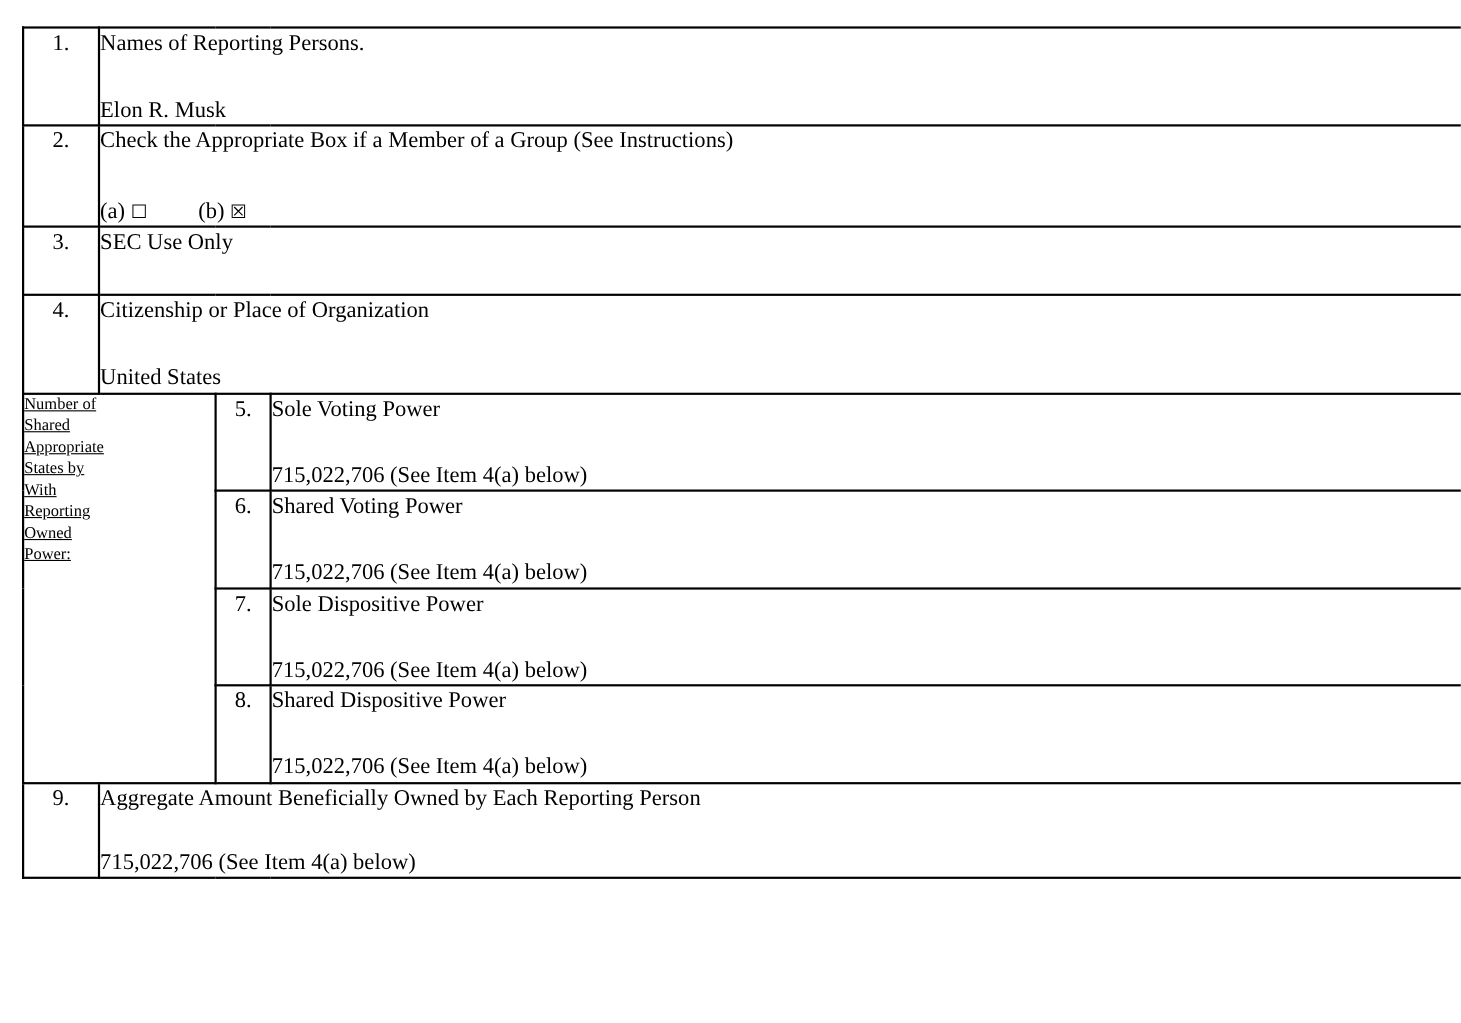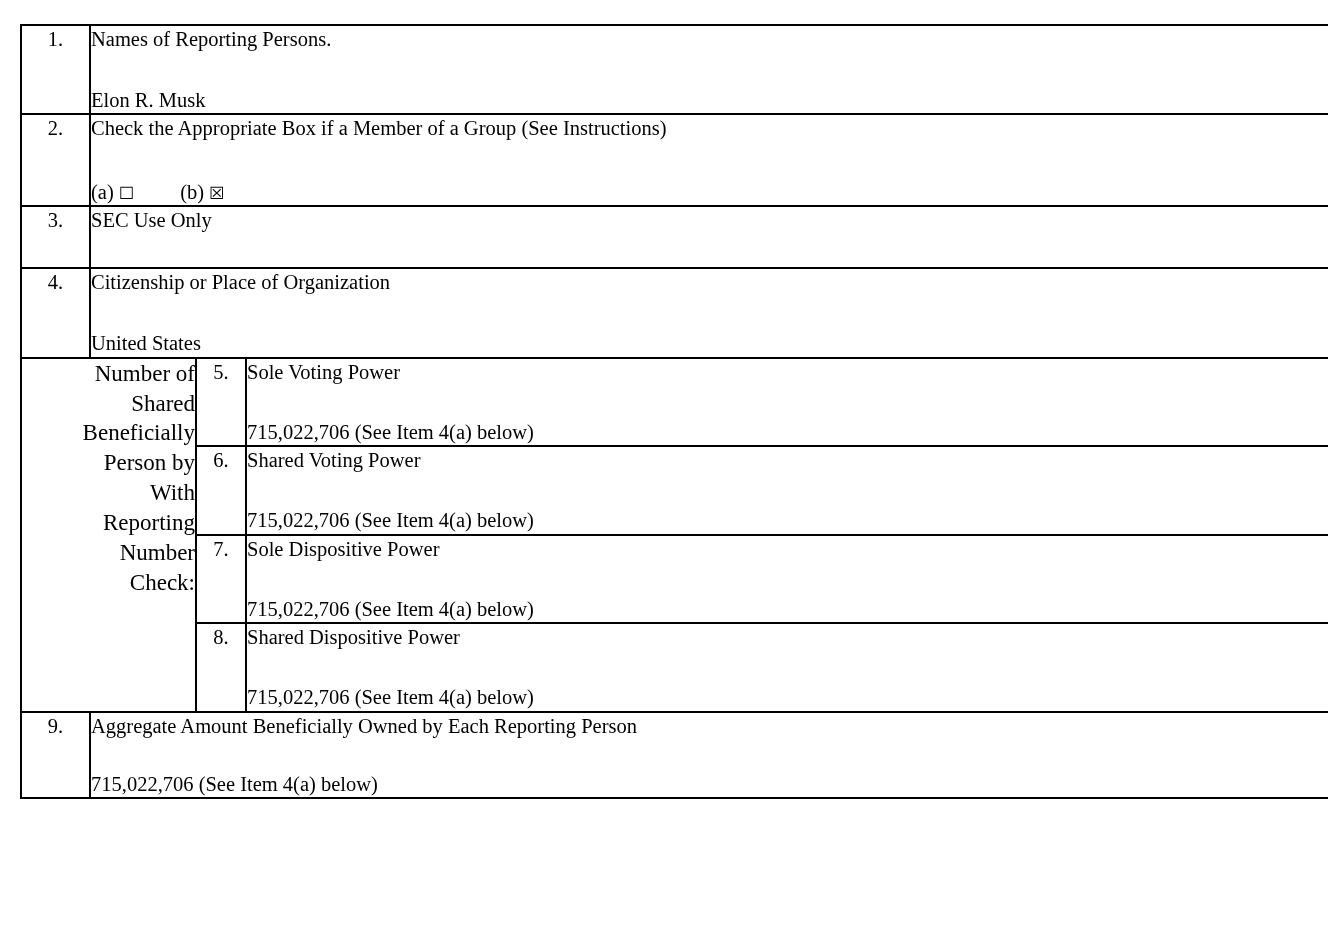--- a/index.html
+++ b/index.html
@@ -80,25 +80,26 @@
   }
   .cbox {
     font-family: "DejaVu Sans", sans-serif;
     font-size: 17px;
     line-height: 1;
   }
   .gap { display: inline-block; width: 46px; }
 
   
   .shares-label {
-    text-align: right;
+    text-align: left;
     vertical-align: middle;
     padding: 0 6px;
     line-height: 1.30;
-    font-size: 23px;
+    font-size: 15px;
+    text-decoration: underline;
   }
 
   
   .subbody {
     padding: 6px 0 6px 28px;
   }
   .subbody .caption { display: block; }
   .subbody .value {
     display: block;
     margin-top: 34px;
@@ -146,26 +147,26 @@
         <td class="itembody" colspan="3">
           <span class="caption">Citizenship or Place of Organization</span>
           <span class="value">United States</span>
         </td>
       </tr>
 
       <tr>
         <td class="shares-label" colspan="2" rowspan="4">
           <span>Number of</span><br>
           <span>Shared</span><br>
-          <span>Beneficially</span><br>
-          <span>Person by</span><br>
+          <span>Appropriate</span><br>
+          <span>States by</span><br>
           <span>With</span><br>
           <span>Reporting</span><br>
-          <span>Number</span><br>
-          <span>Check:</span>
+          <span>Owned</span><br>
+          <span>Power:</span>
         </td>
         <td class="itemno-sub">5.</td>
         <td class="subbody">
           <span class="caption">Sole Voting Power</span>
           <span class="value">715,022,706 (See Item 4(a) below)</span>
         </td>
       </tr>
 
       <tr>
         <td class="itemno-sub">6.</td>

